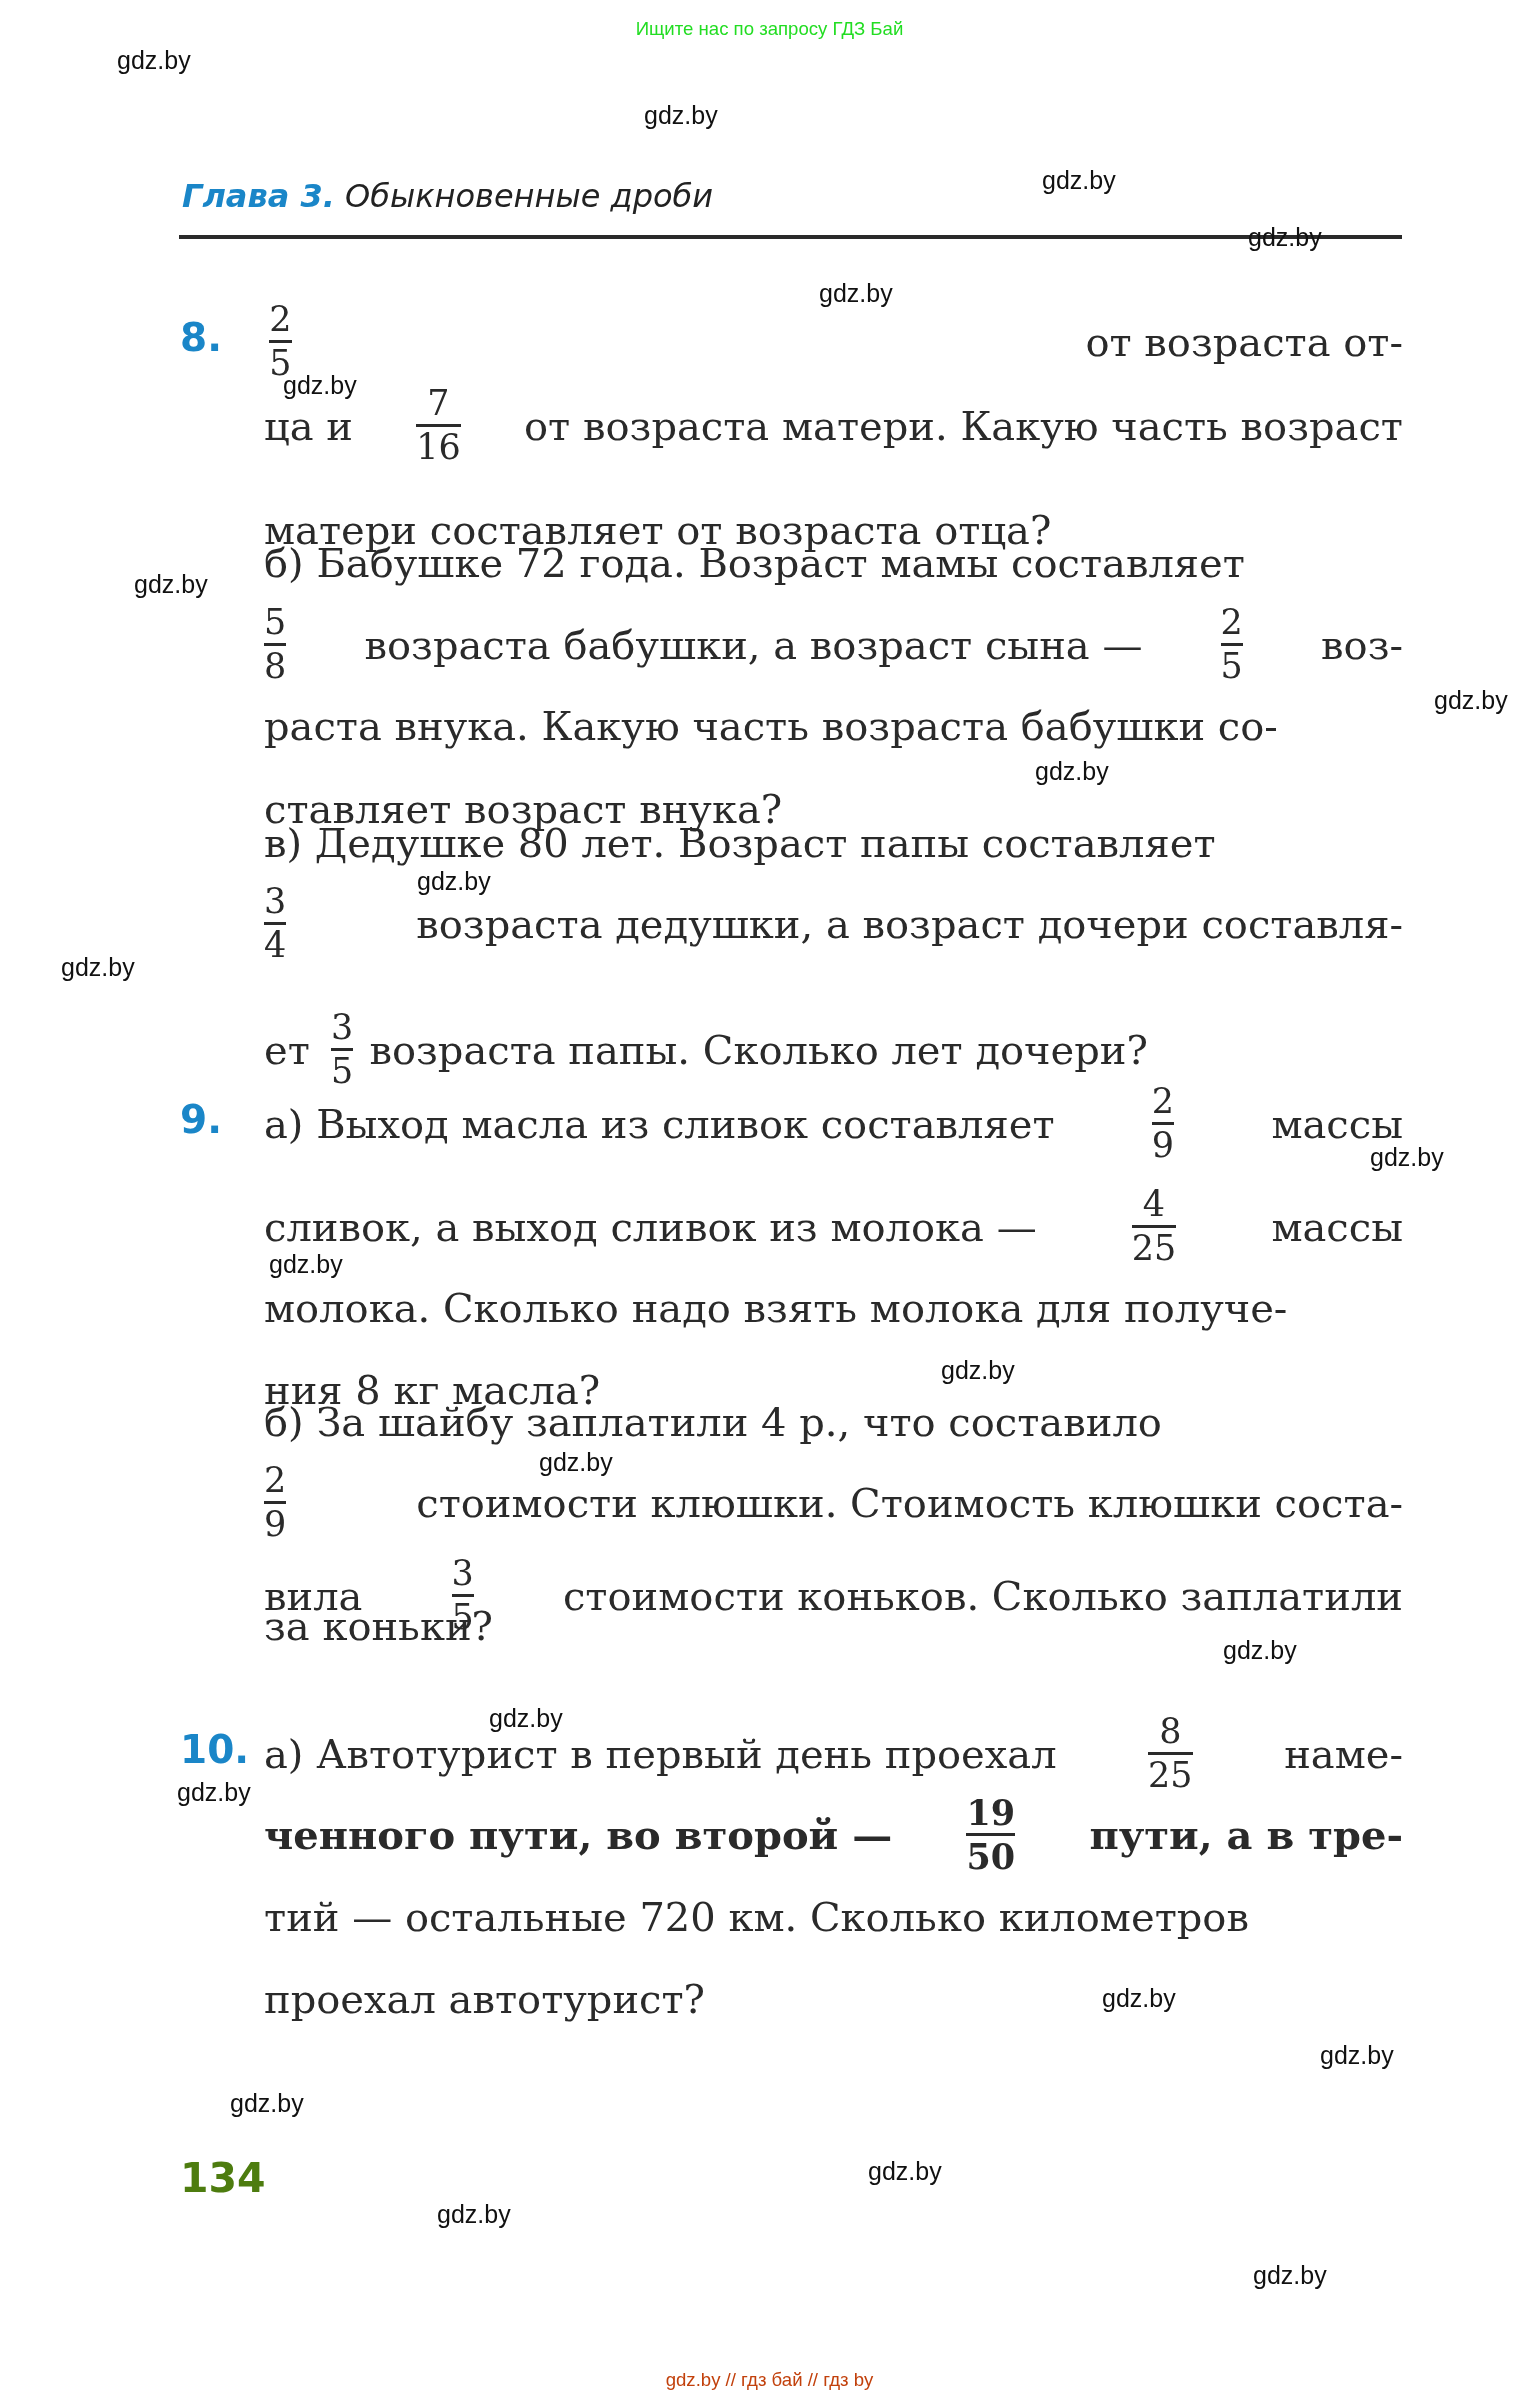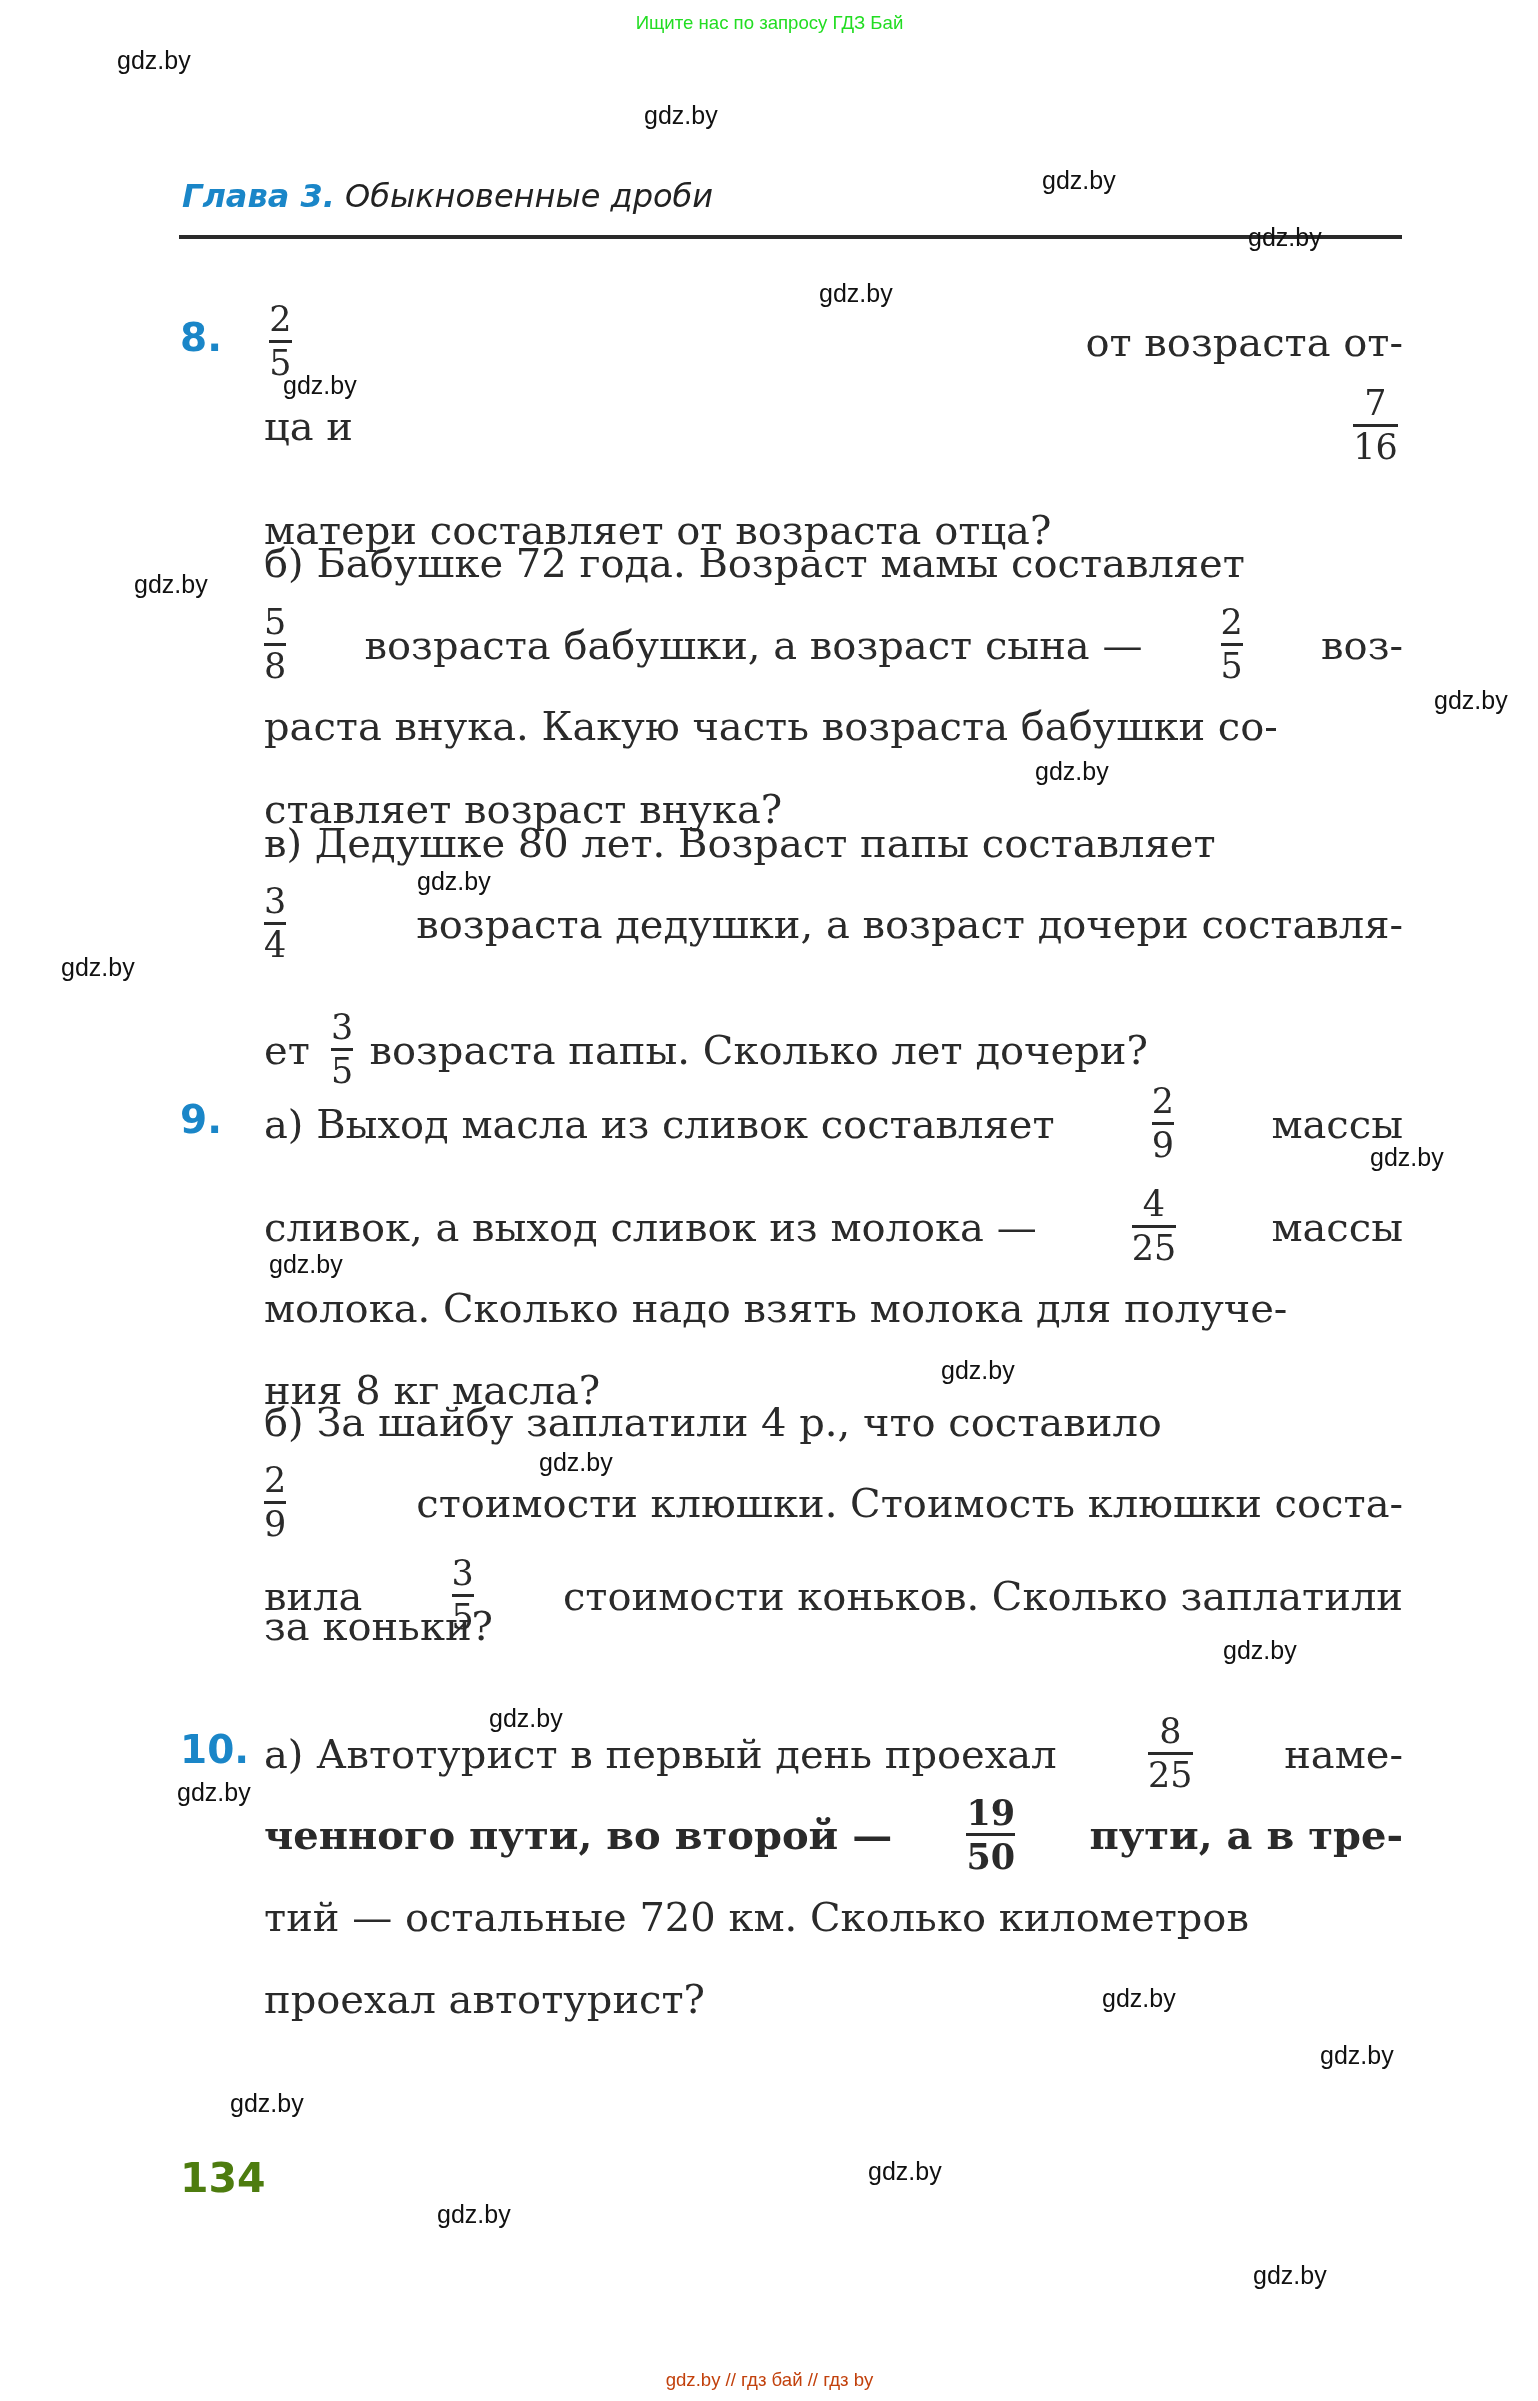--- a/index.html
+++ b/index.html
@@ -1,18 +1,18 @@
 <!DOCTYPE html>
 <html style="font-size:14px"><head>
 <meta charset="utf-8">
 <style>
   html, body { margin: 0; padding: 0; background: #ffffff; }
   body { width: 1539px; height: 2401px; position: relative; overflow: hidden; }
   .top-banner {
-    position: absolute; top: 12px; left: 0; width: 1539px; text-align: center;
+    position: absolute; top: 18px; left: 0; width: 1539px; text-align: center;
     font-family: "Liberation Sans", sans-serif; font-size: 18.6px; color: #22dd22;
   }
   .watermark {
     position: absolute; font-family: "Liberation Sans", sans-serif;
     font-size: 25px; color: #111111; white-space: nowrap; z-index: 5;
   }
   .chapter-header {
     position: absolute; left: 182px; top: 177px;
     font-family: "DejaVu Sans", sans-serif; font-style: italic; font-size: 32px;
     color: #222222; white-space: nowrap;
@@ -70,20 +70,21 @@
     </span>
   <span>от возраста от-</span>
 </div>
 <div class="line" style="top:399px;">
   <span>ца и</span>
   <span class="frac">
       <span class="num">7</span>
       <span class="bar"></span>
       <span class="den">16</span>
     </span>
+  <span>от возраста матери. Какую часть возраст</span>
 </div>
 <div class="line left" style="top:479px;">
   <span>матери составляет от возраста отца?</span>
 </div>
 
 <div class="line" style="top:536px;">
   <span>б) Бабушке 72 года. Возраст мамы составляет</span>
 </div>
 <div class="line" style="top:618px;">
   <span class="frac" style="margin-left:0">

